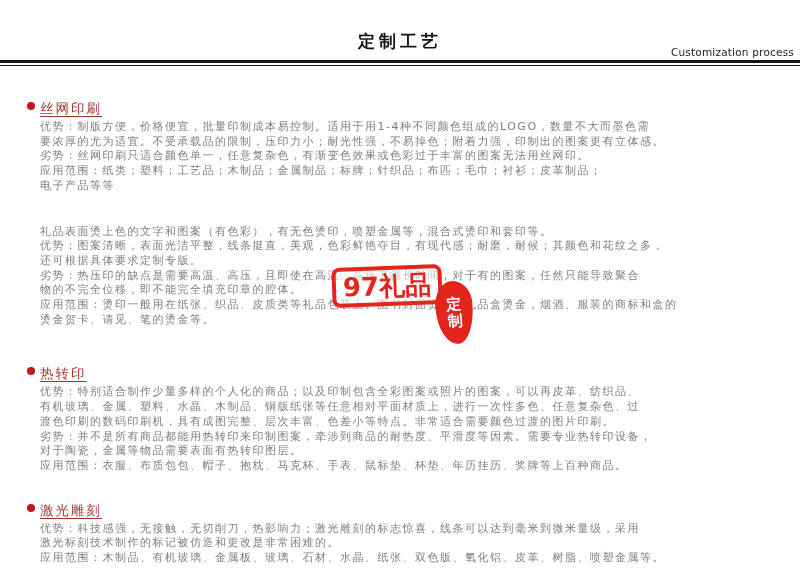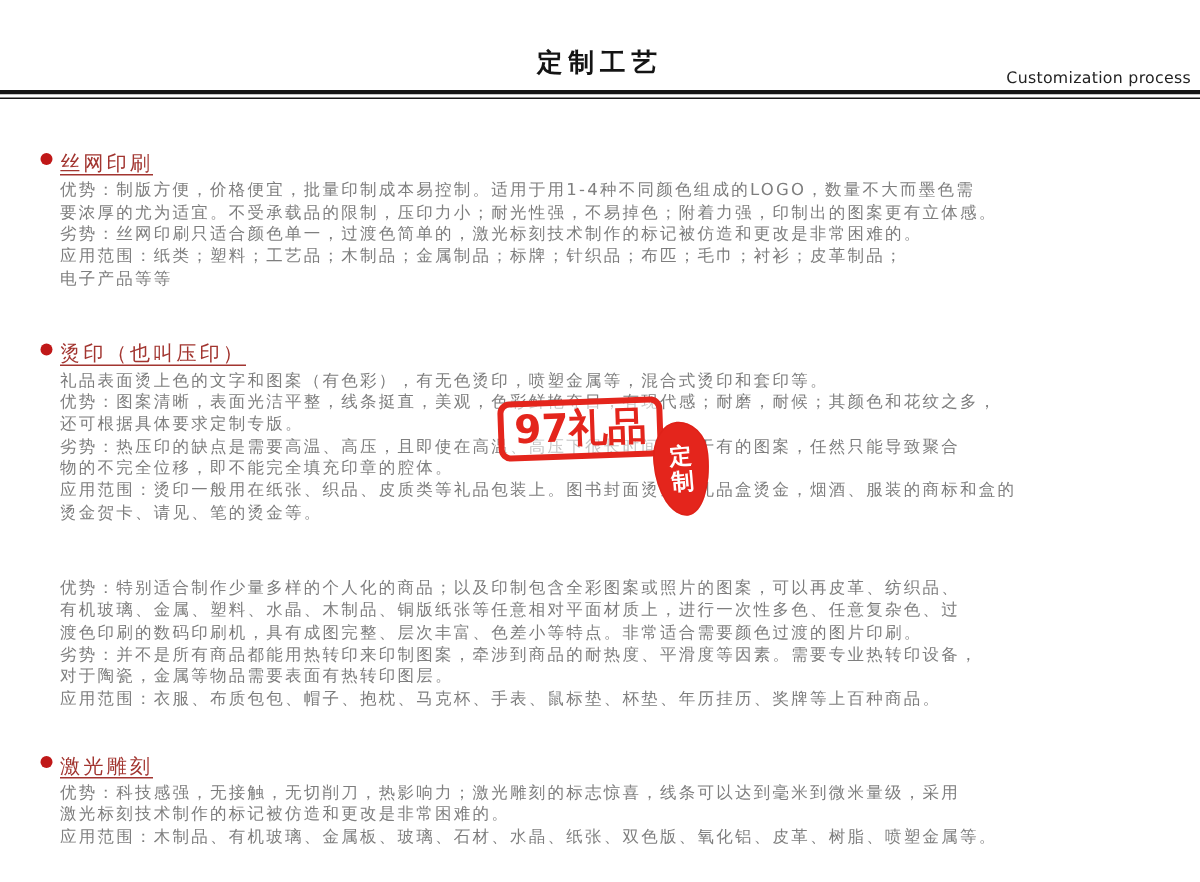--- a/index.html
+++ b/index.html
@@ -99,35 +99,35 @@
     <div class="rule-thick"></div>
     <div class="rule-gap"></div>
     <div class="rule-thin"></div>
   </div>
 
   <main class="content">
       <section class="sec">
         <div class="sec-title-row"><span class="bullet"></span><span class="sec-title">丝网印刷</span></div>
         <div class="body-line">优势：制版方便，价格便宜，批量印制成本易控制。适用于用1-4种不同颜色组成的LOGO，数量不大而墨色需</div>
         <div class="body-line">要浓厚的尤为适宜。不受承载品的限制，压印力小；耐光性强，不易掉色；附着力强，印制出的图案更有立体感。</div>
-        <div class="body-line">劣势：丝网印刷只适合颜色单一，过渡色简单的，激光标刻技术制作的标记被仿造和更改是非常困难的。</div>
+        <div class="body-line">劣势：丝网印刷只适合颜色单一，任意复杂色，有渐变色效果或色彩过于丰富的图案无法用丝网印。</div>
         <div class="body-line">应用范围：纸类；塑料；工艺品；木制品；金属制品；标牌；针织品；布匹；毛巾；衬衫；皮革制品；</div>
         <div class="body-line">电子产品等等</div>
       </section>
       <section class="sec">
-        <div class="sec-title-row"><span class="bullet"></span><span class="sec-title">烫印（也叫压印）</span></div>
         <div class="body-line">礼品表面烫上色的文字和图案（有色彩），有无色烫印，喷塑金属等，混合式烫印和套印等。</div>
         <div class="body-line">优势：图案清晰，表面光洁平整，线条挺直，美观，色彩鲜艳夺目，有现代感；耐磨，耐候；其颜色和花纹之多，</div>
         <div class="body-line">还可根据具体要求定制专版。</div>
         <div class="body-line">劣势：热压印的缺点是需要高温、高压，且即使在高温、高压下很长时间，对于有的图案，任然只能导致聚合</div>
         <div class="body-line">物的不完全位移，即不能完全填充印章的腔体。</div>
         <div class="body-line">应用范围：烫印一般用在纸张、织品、皮质类等礼品包装上。图书封面烫金，礼品盒烫金，烟酒、服装的商标和盒的</div>
         <div class="body-line">烫金贺卡、请见、笔的烫金等。</div>
       </section>
       <section class="sec">
+        <div class="sec-title-row"><span class="bullet"></span><span class="sec-title">热转印</span></div>
         <div class="body-line">优势：特别适合制作少量多样的个人化的商品；以及印制包含全彩图案或照片的图案，可以再皮革、纺织品、</div>
         <div class="body-line">有机玻璃、金属、塑料、水晶、木制品、铜版纸张等任意相对平面材质上，进行一次性多色、任意复杂色、过</div>
         <div class="body-line">渡色印刷的数码印刷机，具有成图完整、层次丰富、色差小等特点。非常适合需要颜色过渡的图片印刷。</div>
         <div class="body-line">劣势：并不是所有商品都能用热转印来印制图案，牵涉到商品的耐热度、平滑度等因素。需要专业热转印设备，</div>
         <div class="body-line">对于陶瓷，金属等物品需要表面有热转印图层。</div>
         <div class="body-line">应用范围：衣服、布质包包、帽子、抱枕、马克杯、手表、鼠标垫、杯垫、年历挂历、奖牌等上百种商品。</div>
       </section>
       <section class="sec">
         <div class="sec-title-row"><span class="bullet"></span><span class="sec-title">激光雕刻</span></div>
         <div class="body-line">优势：科技感强，无接触，无切削刀，热影响力；激光雕刻的标志惊喜，线条可以达到毫米到微米量级，采用</div>

